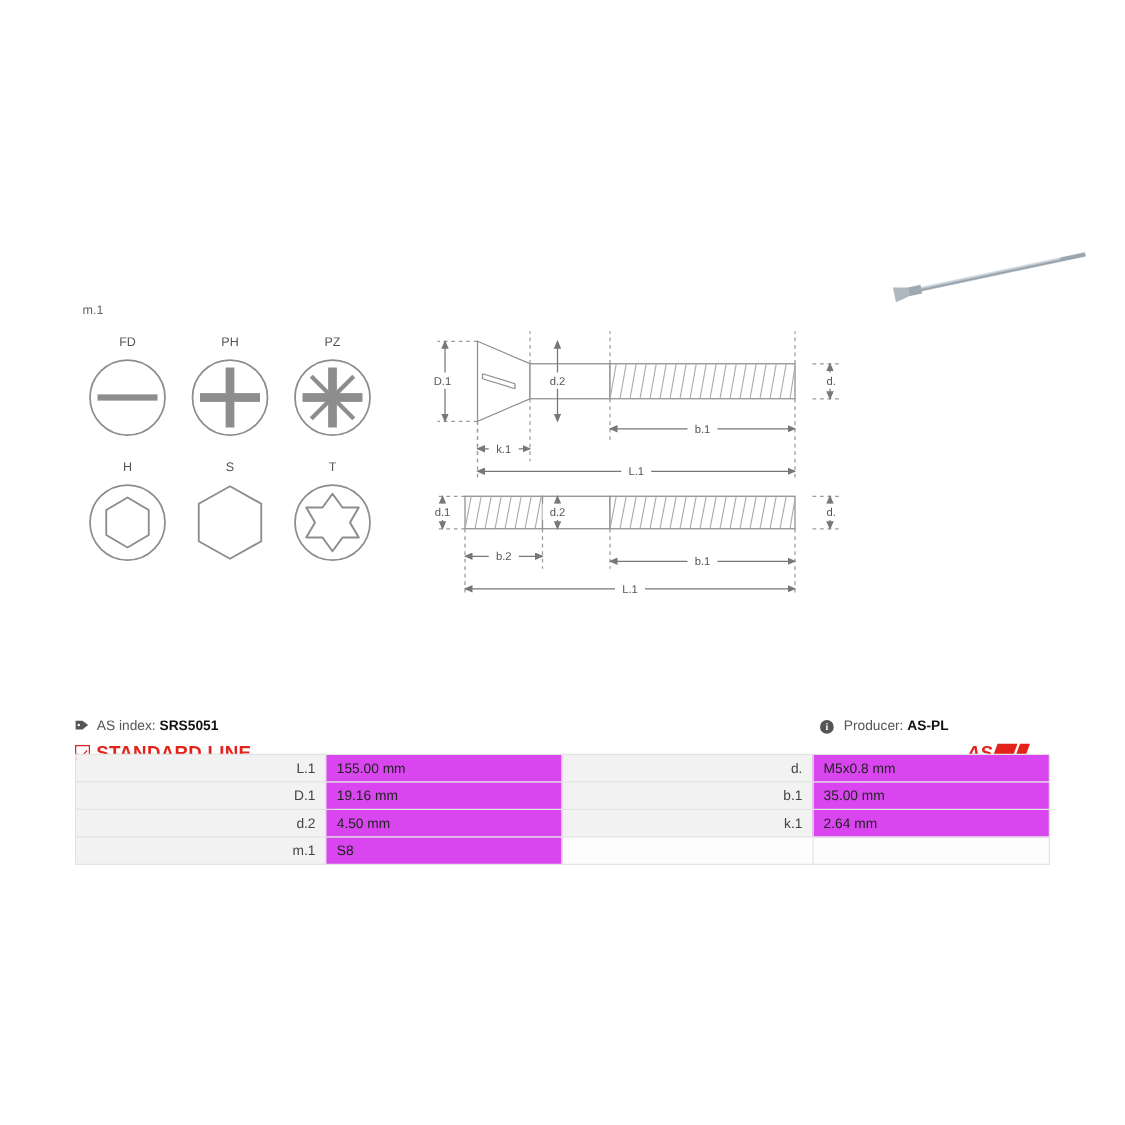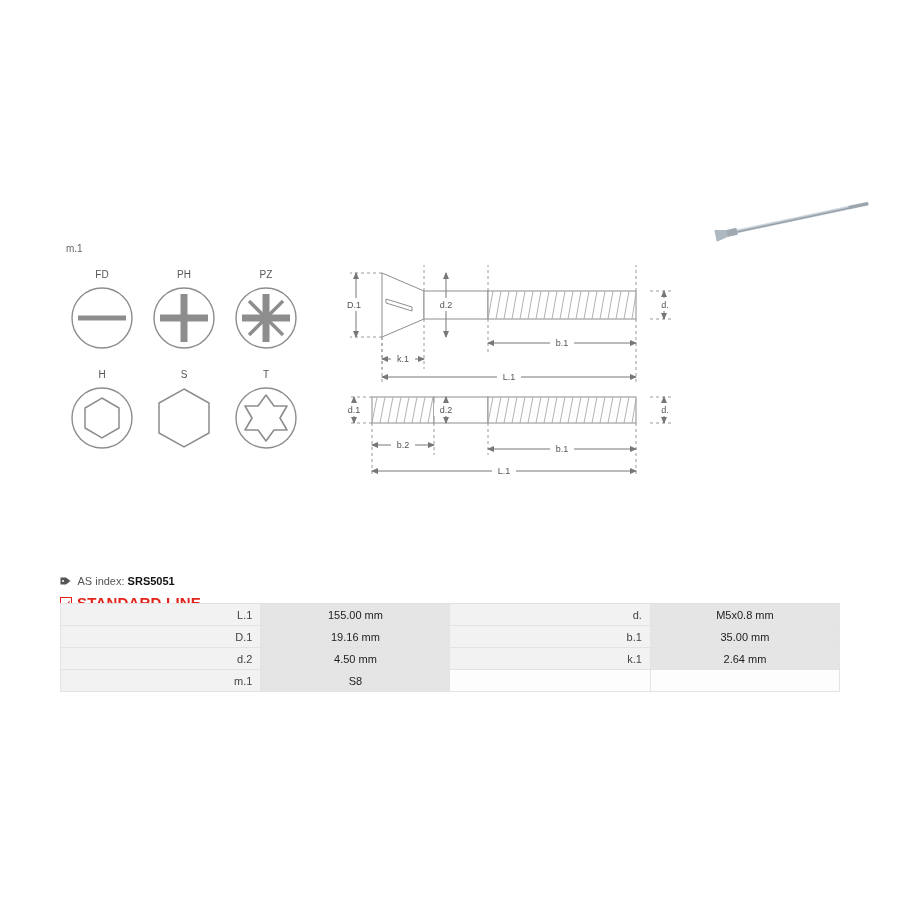--- a/index.html
+++ b/index.html
@@ -150,23 +150,23 @@
     padding: 0 8px;
   }
   .spec .k {
     width: 160px;
     text-align: right;
     color: #444;
     background: #f2f2f2;
   }
   .spec .v {
     width: 150px;
-    text-align: center;
+    text-align: left;
     color: #222;
-    background: #e5e5e5;
+    background: #d946ef;
   }
   .spec .empty {
     background: #fdfdfd;
   }
   .spec tr:last-child .k2, .spec tr:last-child .v2 { background:#fdfdfd; border-color:#e3e3e3;}
 </style>
 </head>
 <body>
 
 <div class="page">
@@ -420,20 +420,35 @@
         </span>
         <span class="lbl">AS index:</span>
         <span class="val">SRS5051</span>
       </div>
       <div class="line std-line">
         <span class="chk"></span><span>STANDARD LINE</span>
       </div>
     </div>
 
 
+    <div class="col3">
+      <div class="line">
+        <span class="i-icon">i</span>
+        <span class="lbl">Producer:</span>
+        <span class="val">AS-PL</span>
+      </div>
+      <div class="brand">
+        <svg width="84" height="28" viewBox="0 0 84 28">
+          <text x="38" y="16" text-anchor="end" font-family="Liberation Sans, sans-serif" font-size="15" font-weight="bold" font-style="italic" fill="#e2231a">AS</text>
+          <polygon points="42,4 58,4 54,15 38,15" fill="#e2231a"></polygon>
+          <polygon points="60,4 68,4 64,15 56,15" fill="#e2231a"></polygon>
+          <text x="72" y="23" text-anchor="end" font-family="Liberation Sans, sans-serif" font-size="4.2" fill="#555">Alternators, Starters &amp; Parts</text>
+        </svg>
+      </div>
+    </div>
   </div>
 
   <table class="spec">
     <tbody>
       <tr>
         <td class="k">L.1</td>
         <td class="v">155.00 mm</td>
         <td class="k">d.</td>
         <td class="v">M5x0.8 mm</td>
       </tr>

